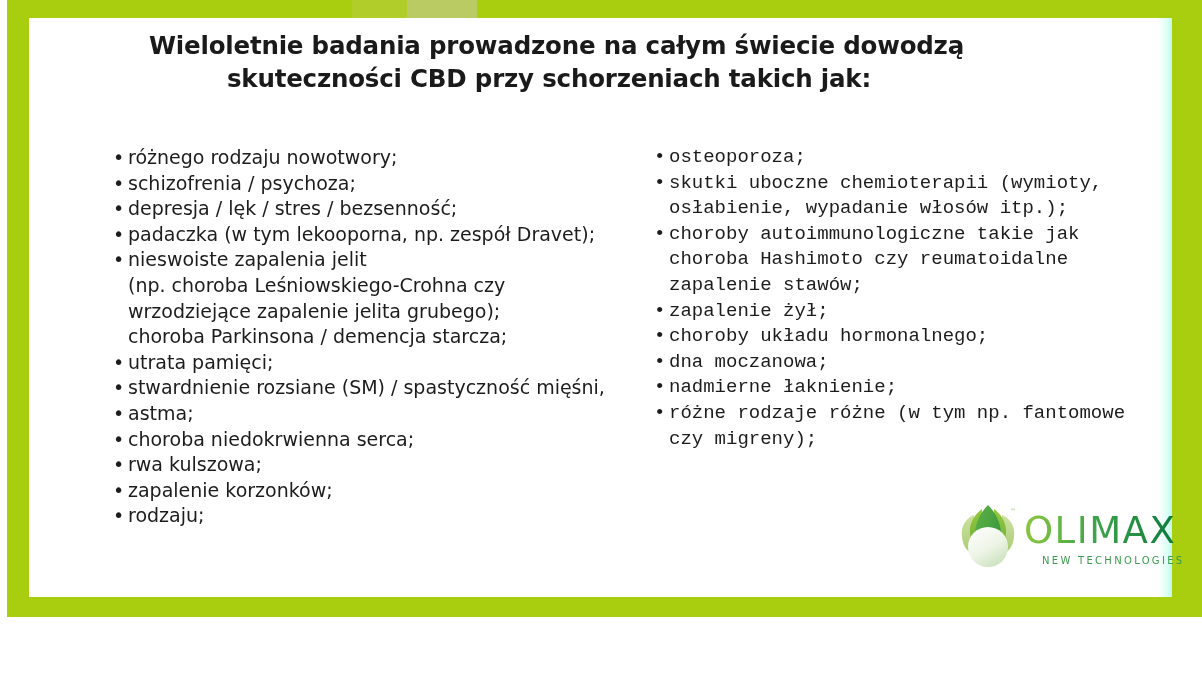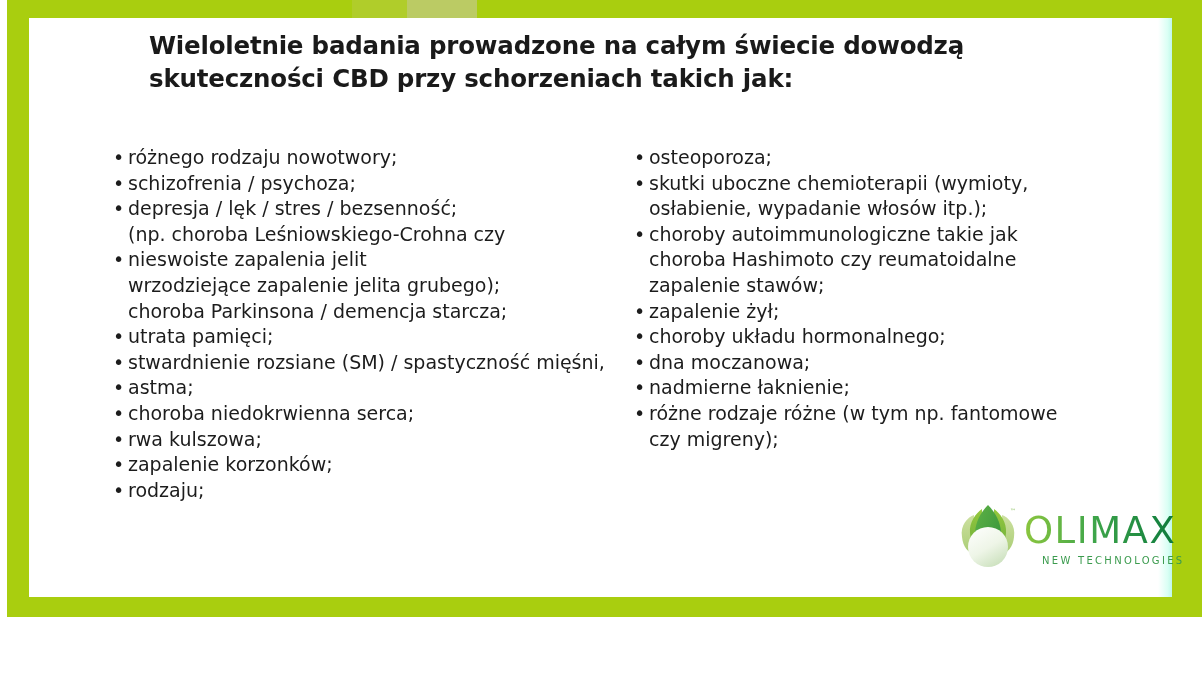--- a/index.html
+++ b/index.html
@@ -72,34 +72,35 @@
     font-family: "DejaVu Sans", sans-serif;
     font-weight: bold;
     font-size: 24.5px;
     line-height: 33px;
     color: #1a1a1a;
     letter-spacing: -0.2px;
   }
   #heading .hl {
     display: block;
     white-space: nowrap;
+    text-align: center;
   }
 
   
   .column {
     position: absolute;
     top: 133px;
     font-family: "DejaVu Sans", sans-serif;
     font-size: 19px;
     line-height: 25.6px;
     color: #1c1c1c;
     margin-top: 12px;
   }
   #column-left  { left: 113px; width: 520px; }
-  #column-right { left: 634px; width: 450px; }
+  #column-right { left: 654px; width: 450px; font-family: Liberation Mono, monospace; }
 
   .li {
     display: block;
     position: relative;
     padding-left: 15px;
     white-space: nowrap;
   }
   .li.bulleted::before {
     content: "\2022";
     position: absolute;
@@ -173,22 +174,23 @@
 
 <div id="heading">
   <span class="hl">Wieloletnie badania prowadzone na całym świecie dowodzą</span>
   <span class="hl">skuteczności CBD przy schorzeniach takich jak:</span>
 </div>
 
 <div id="column-left" class="column">
     <span class="li bulleted">różnego rodzaju nowotwory;</span>
     <span class="li bulleted">schizofrenia / psychoza;</span>
     <span class="li bulleted">depresja / lęk / stres / bezsenność;</span>
+    <span class="li bulleted">padaczka (w tym lekooporna, np. zespół Dravet);</span>
+    <span class="li bulleted">nieswoiste zapalenia jelit</span>
     <span class="li cont">(np. choroba Leśniowskiego-Crohna czy</span>
-    <span class="li bulleted">nieswoiste zapalenia jelit</span>
     <span class="li cont">wrzodziejące zapalenie jelita grubego);</span>
     <span class="li cont">choroba Parkinsona / demencja starcza;</span>
     <span class="li bulleted">utrata pamięci;</span>
     <span class="li bulleted">stwardnienie rozsiane (SM) / spastyczność mięśni,</span>
     <span class="li bulleted">astma;</span>
     <span class="li bulleted">choroba niedokrwienna serca;</span>
     <span class="li bulleted">rwa kulszowa;</span>
     <span class="li bulleted">zapalenie korzonków;</span>
     <span class="li bulleted">rodzaju;</span>
   </div>

